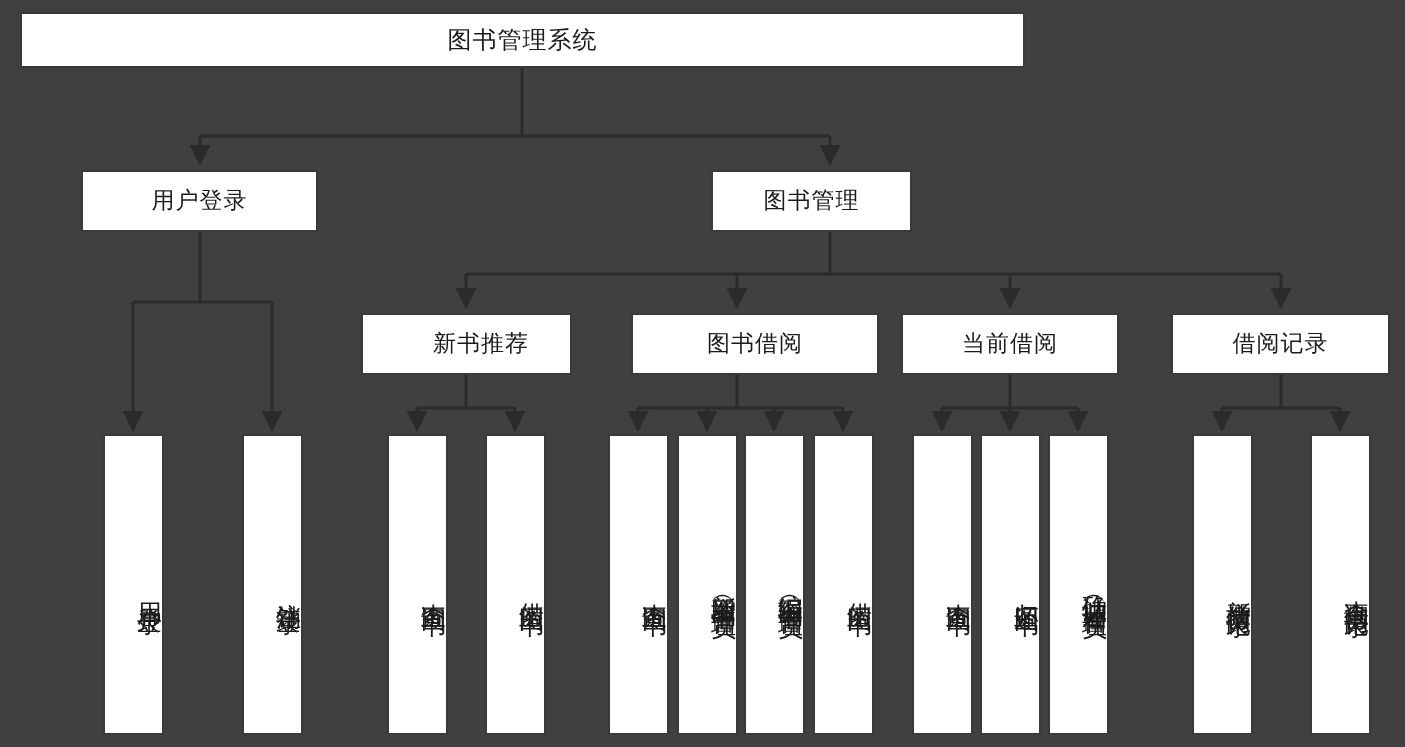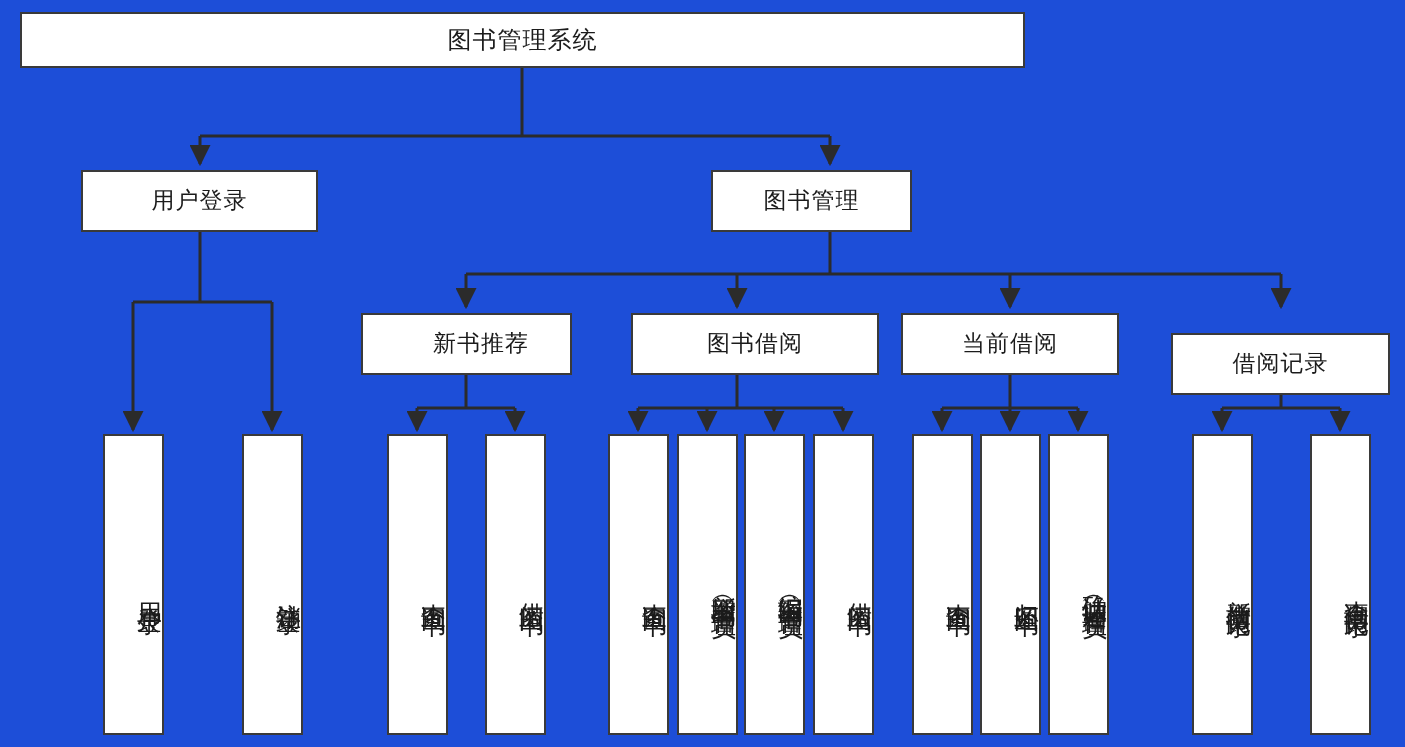--- a/index.html
+++ b/index.html
@@ -8,21 +8,21 @@
     padding: 0;
     background: #ffffff;
   }
   body {
     font-family: "Liberation Sans", "DejaVu Sans", sans-serif;
   }
   #diagram {
     position: relative;
     width: 1405px;
     height: 747px;
-    background: #1d4ed8;
+    background: #404040;
     overflow: hidden;
   }
   #connectors {
     position: absolute;
     left: 0;
     top: 0;
     width: 1405px;
     height: 747px;
     pointer-events: none;
   }
@@ -148,21 +148,21 @@
   </div>
 
   <div class="node node-h" style="left:631px; top:313px; width:248px; height:62px;">
     <span>图书借阅</span>
   </div>
 
   <div class="node node-h" style="left:901px; top:313px; width:218px; height:62px;">
     <span>当前借阅</span>
   </div>
 
-  <div class="node node-h" style="left:1171px; top:313px; width:219px; height:62px;margin-top:20px;">
+  <div class="node node-h" style="left:1171px; top:313px; width:219px; height:62px;">
     <span>借阅记录</span>
   </div>
 
   <div class="node node-v" style="left:103px; top:434px; width:61px; height:301px;">
     <span class="vlabel">用户登录</span>
   </div>
 
   <div class="node node-v" style="left:242px; top:434px; width:61px; height:301px;">
     <span class="vlabel">注销登录</span>
   </div>

